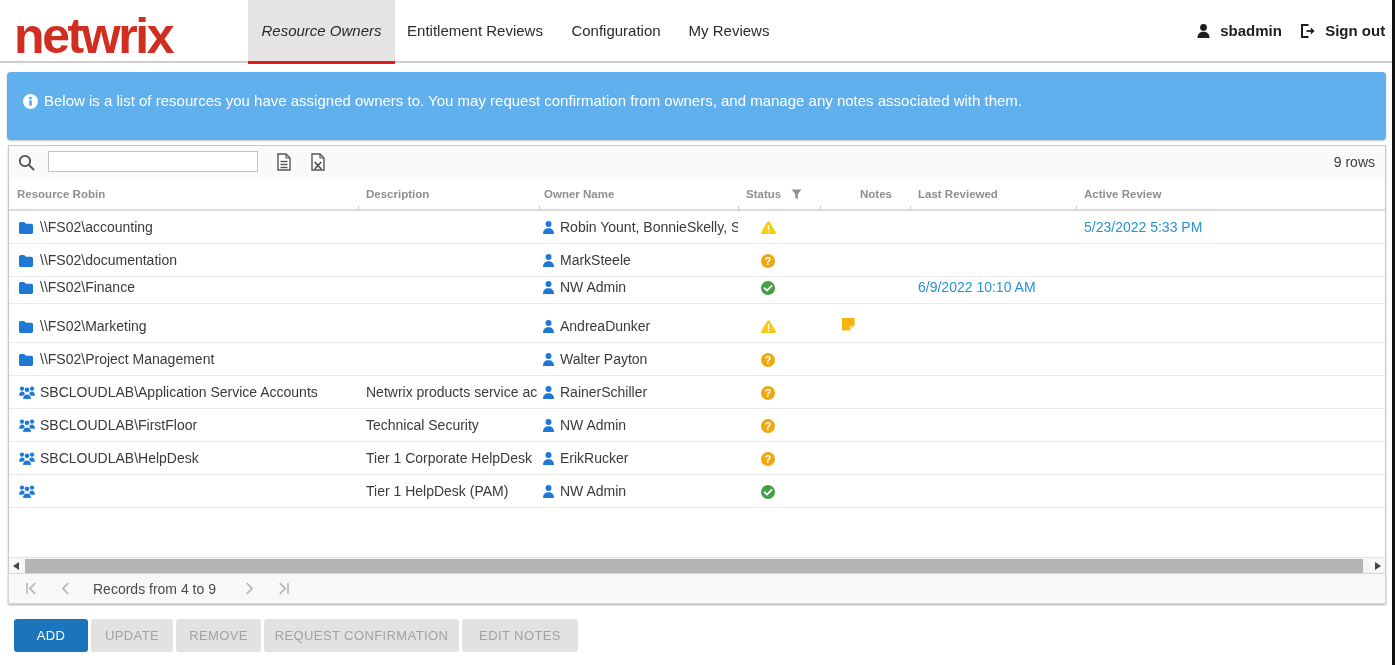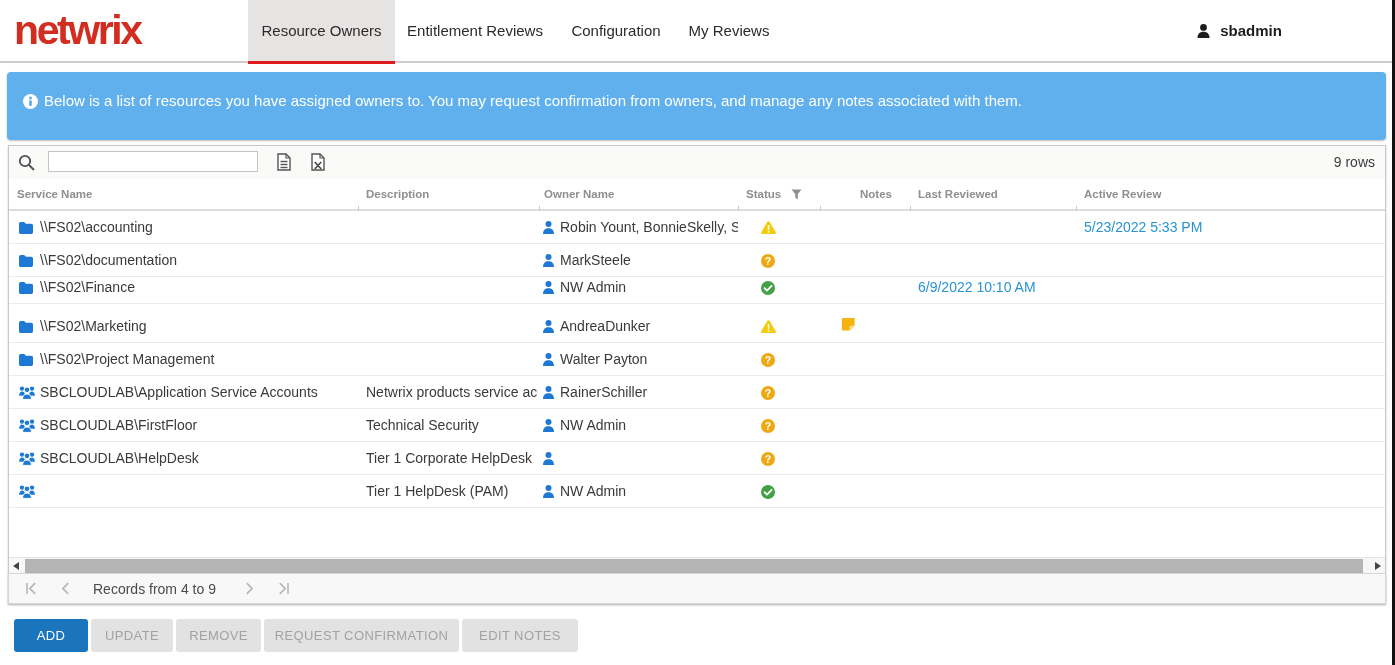--- a/index.html
+++ b/index.html
@@ -1,22 +1,22 @@
 <!DOCTYPE html>
 <html><head>
 <meta charset="utf-8">
 <style>
   * { margin:0; padding:0; box-sizing:border-box; }
   html,body { width:1395px; height:665px; background:#fff; font-family:"Liberation Sans", sans-serif; overflow:hidden; position:relative; }
 
   
   #header { position:absolute; left:0; top:0; width:1392px; height:63px; background:#fff; border-bottom:2px solid #d0cecc; }
-  #logo { position:absolute; left:14px; top:7px; font-size:41px; font-weight:bold; color:#d22d21; letter-spacing:-2.4px; }
+  #logo { position:absolute; left:14px; top:7px; font-size:50px; font-weight:bold; color:#d22d21; letter-spacing:-2.4px; }
   .tab { position:absolute; top:0; height:62px; line-height:62px; font-size:15px; color:#2b2b2b; text-align:center; }
-  #tab1 { left:248px; width:147px; background:#e6e4e2; border-bottom:3px solid #e01b20; height:64px; }
+  #tab1 { left:248px; width:147px; background:#e6e4e2; border-bottom:3px solid #e01b20; height:64px;font-style:italic; }
   #tab2 { left:395px; width:160px; }
   #tab3 { left:555px; width:122px; }
   #tab4 { left:677px; width:104px; }
   .userbox { position:absolute; top:0; height:62px; line-height:62px; font-size:15px; color:#1d1d1d;font-weight:bold; }
 
   
   #banner { position:absolute; left:7px; top:72px; width:1379px; height:68px; background:#5fb0ed; border-radius:4px; box-shadow:0 1px 2px rgba(0,0,0,0.25); color:#fff; font-size:15px; }
   #banner .txt { position:absolute; left:37px; top:0; line-height:57px; }
 
   
@@ -70,20 +70,28 @@
   <div id="tab1" class="tab">Resource Owners</div>
   <div id="tab2" class="tab">Entitlement Reviews</div>
   <div id="tab3" class="tab">Configuration</div>
   <div id="tab4" class="tab">My Reviews</div>
   <div class="userbox" style="left:1197px;">
     <svg width="13" height="14" viewBox="0 0 13 14" style="vertical-align:-2px;">
         <circle cx="6.5" cy="3.4" r="3.4" fill="#1d1d1d"></circle>
         <path d="M0.5 14 C0.5 9.8 3 7.8 6.5 7.8 C10 7.8 12.5 9.8 12.5 14 Z" fill="#1d1d1d"></path>
       </svg>
     <span style="margin-left:6px;">sbadmin</span>
+  </div>
+  <div class="userbox" style="left:1300px;">
+    <svg width="16" height="14" viewBox="0 0 16 14" style="vertical-align:-2px;">
+      <path d="M8.5 1 H2 V13 H8.5" fill="none" stroke="#1d1d1d" stroke-width="2"></path>
+      <line x1="6.5" y1="7" x2="12" y2="7" stroke="#1d1d1d" stroke-width="1.8"></line>
+      <path d="M10.8 3.4 L14.6 7 L10.8 10.6 Z" fill="#1d1d1d"></path>
+    </svg>
+    <span style="margin-left:5px;">Sign out</span>
   </div>
 </div>
 
 <div id="banner">
   <svg style="position:absolute;left:16px;top:22px;" width="15" height="15" viewBox="0 0 15 15">
     <circle cx="7.5" cy="7.5" r="7.5" fill="#fff"></circle>
     <circle cx="7.5" cy="3.9" r="1.5" fill="#5fb0ed"></circle>
     <rect x="6.1" y="6.3" width="2.8" height="5.6" rx="1.2" fill="#5fb0ed"></rect>
   </svg>
   <div class="txt">Below is a list of resources you have assigned owners to. You may request confirmation from owners, and manage any notes associated with them.</div>
@@ -105,21 +113,21 @@
     </svg>
     <svg style="position:absolute;left:302px;top:7px;" width="14" height="18" viewBox="0 0 14 18">
       <path d="M1 1 H9 L13 5 V17 H1 Z" fill="#fff" stroke="#555" stroke-width="1.4"></path>
       <path d="M9 1 L9 5 L13 5" fill="none" stroke="#555" stroke-width="1.2"></path>
       <path d="M4.2 9.5 L9.8 15.5 M9.8 9.5 L4.2 15.5" stroke="#4a4a4a" stroke-width="1.7" stroke-linecap="round"></path>
     </svg>
     <div id="rowsLabel">9 rows</div>
   </div>
 
   <div id="thead">
-    <div class="th" style="left:8px;">Service Name</div>
+    <div class="th" style="left:8px;">Resource Robin</div>
     <div class="th" style="left:357px;">Description</div>
     <div class="th" style="left:535px;">Owner Name</div>
     <div class="th" style="left:737px;">Status</div>
     <svg style="position:absolute;left:782px;top:10px;" width="11" height="11" viewBox="0 0 11 11">
         <path d="M0.5 0.5 H10.5 L6.8 5 V10.5 L4.2 8.5 V5 Z" fill="#8f8f8f"></path>
       </svg>
     <div class="th" style="left:835px;margin-left:16px;">Notes</div>
     <div class="th" style="left:909px;">Last Reviewed</div>
     <div class="th" style="left:1075px;">Active Review</div>
     <div class="tick" style="left:349px;"></div>
@@ -264,20 +272,21 @@
             <path d="M15.9 10.8 C15.9 8 14.6 6.4 12.9 6.4 C11.7 6.4 10.8 7.1 10.3 8.2 L10.3 10.8 Z" fill="#1e79d4"></path>
             <circle cx="8" cy="4.8" r="2.8" fill="#1e79d4" stroke="#ffffff" stroke-width="1"></circle>
             <path d="M3.5 14.4 C3.5 10.8 5.3 9 8 9 C10.7 9 12.5 10.8 12.5 14.4 Z" fill="#1e79d4" stroke="#ffffff" stroke-width="1"></path>
           </svg></span>
         <div class="cell name">SBCLOUDLAB\HelpDesk</div>
         <div class="cell desc">Tier 1 Corporate HelpDesk</div>
         <span class="oicon"><svg width="11" height="13" viewBox="0 0 11 13">
             <circle cx="5.5" cy="3" r="3" fill="#1e79d4"></circle>
             <path d="M0 13 C0 9.2 2.2 7.2 5.5 7.2 C8.8 7.2 11 9.2 11 13 Z" fill="#1e79d4"></path>
           </svg></span>
+        <div class="cell owner">ErikRucker</div>
         <span class="sicon"><svg width="14" height="14" viewBox="0 0 14 14">
             <circle cx="7" cy="7" r="7" fill="#eda812"></circle>
             <text x="7" y="10.8" font-family="Liberation Sans, sans-serif" font-size="10.5" font-weight="bold" fill="#fff" text-anchor="middle">?</text>
           </svg></span>
       </div>
       <div class="row" style="top:329px;">
         <span class="ricon" style="top:9px;"><svg width="16" height="15" viewBox="0 0 16 15">
             <circle cx="3" cy="3.6" r="2.2" fill="#1e79d4"></circle>
             <circle cx="13" cy="3.6" r="2.2" fill="#1e79d4"></circle>
             <path d="M0.1 10.8 C0.1 8 1.4 6.4 3.1 6.4 C4.3 6.4 5.2 7.1 5.7 8.2 L5.7 10.8 Z" fill="#1e79d4"></path>

